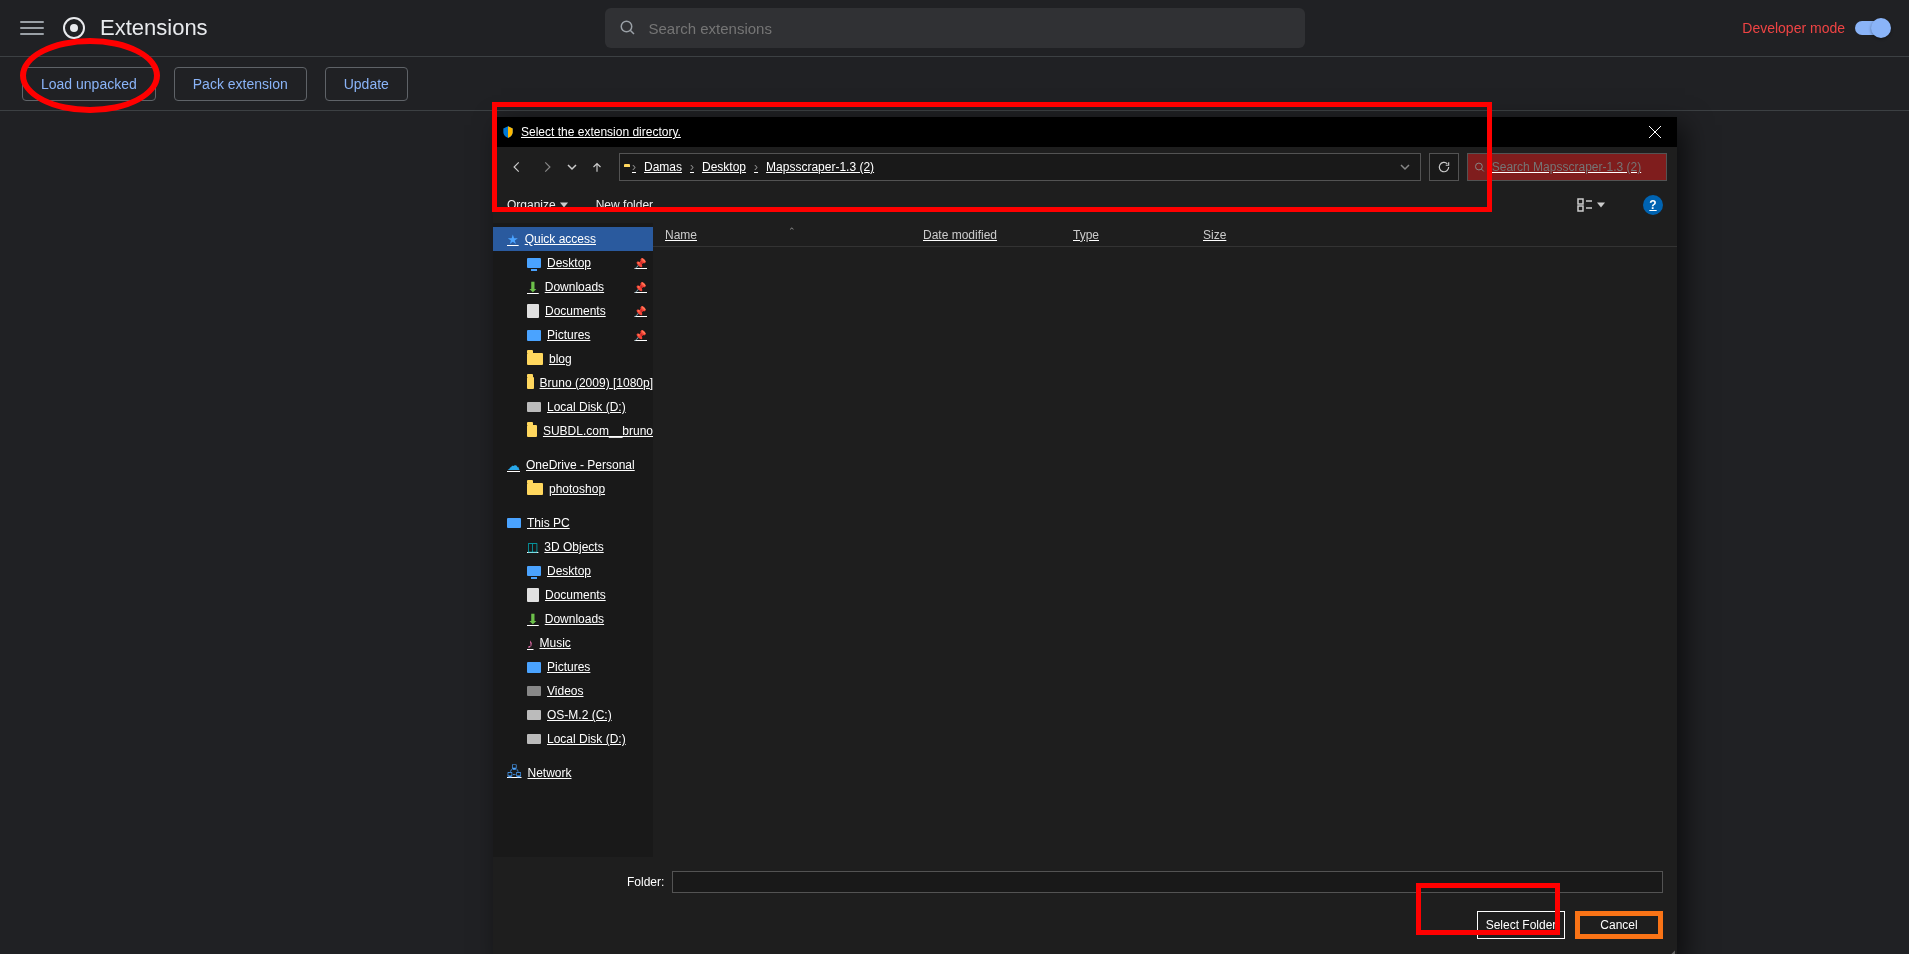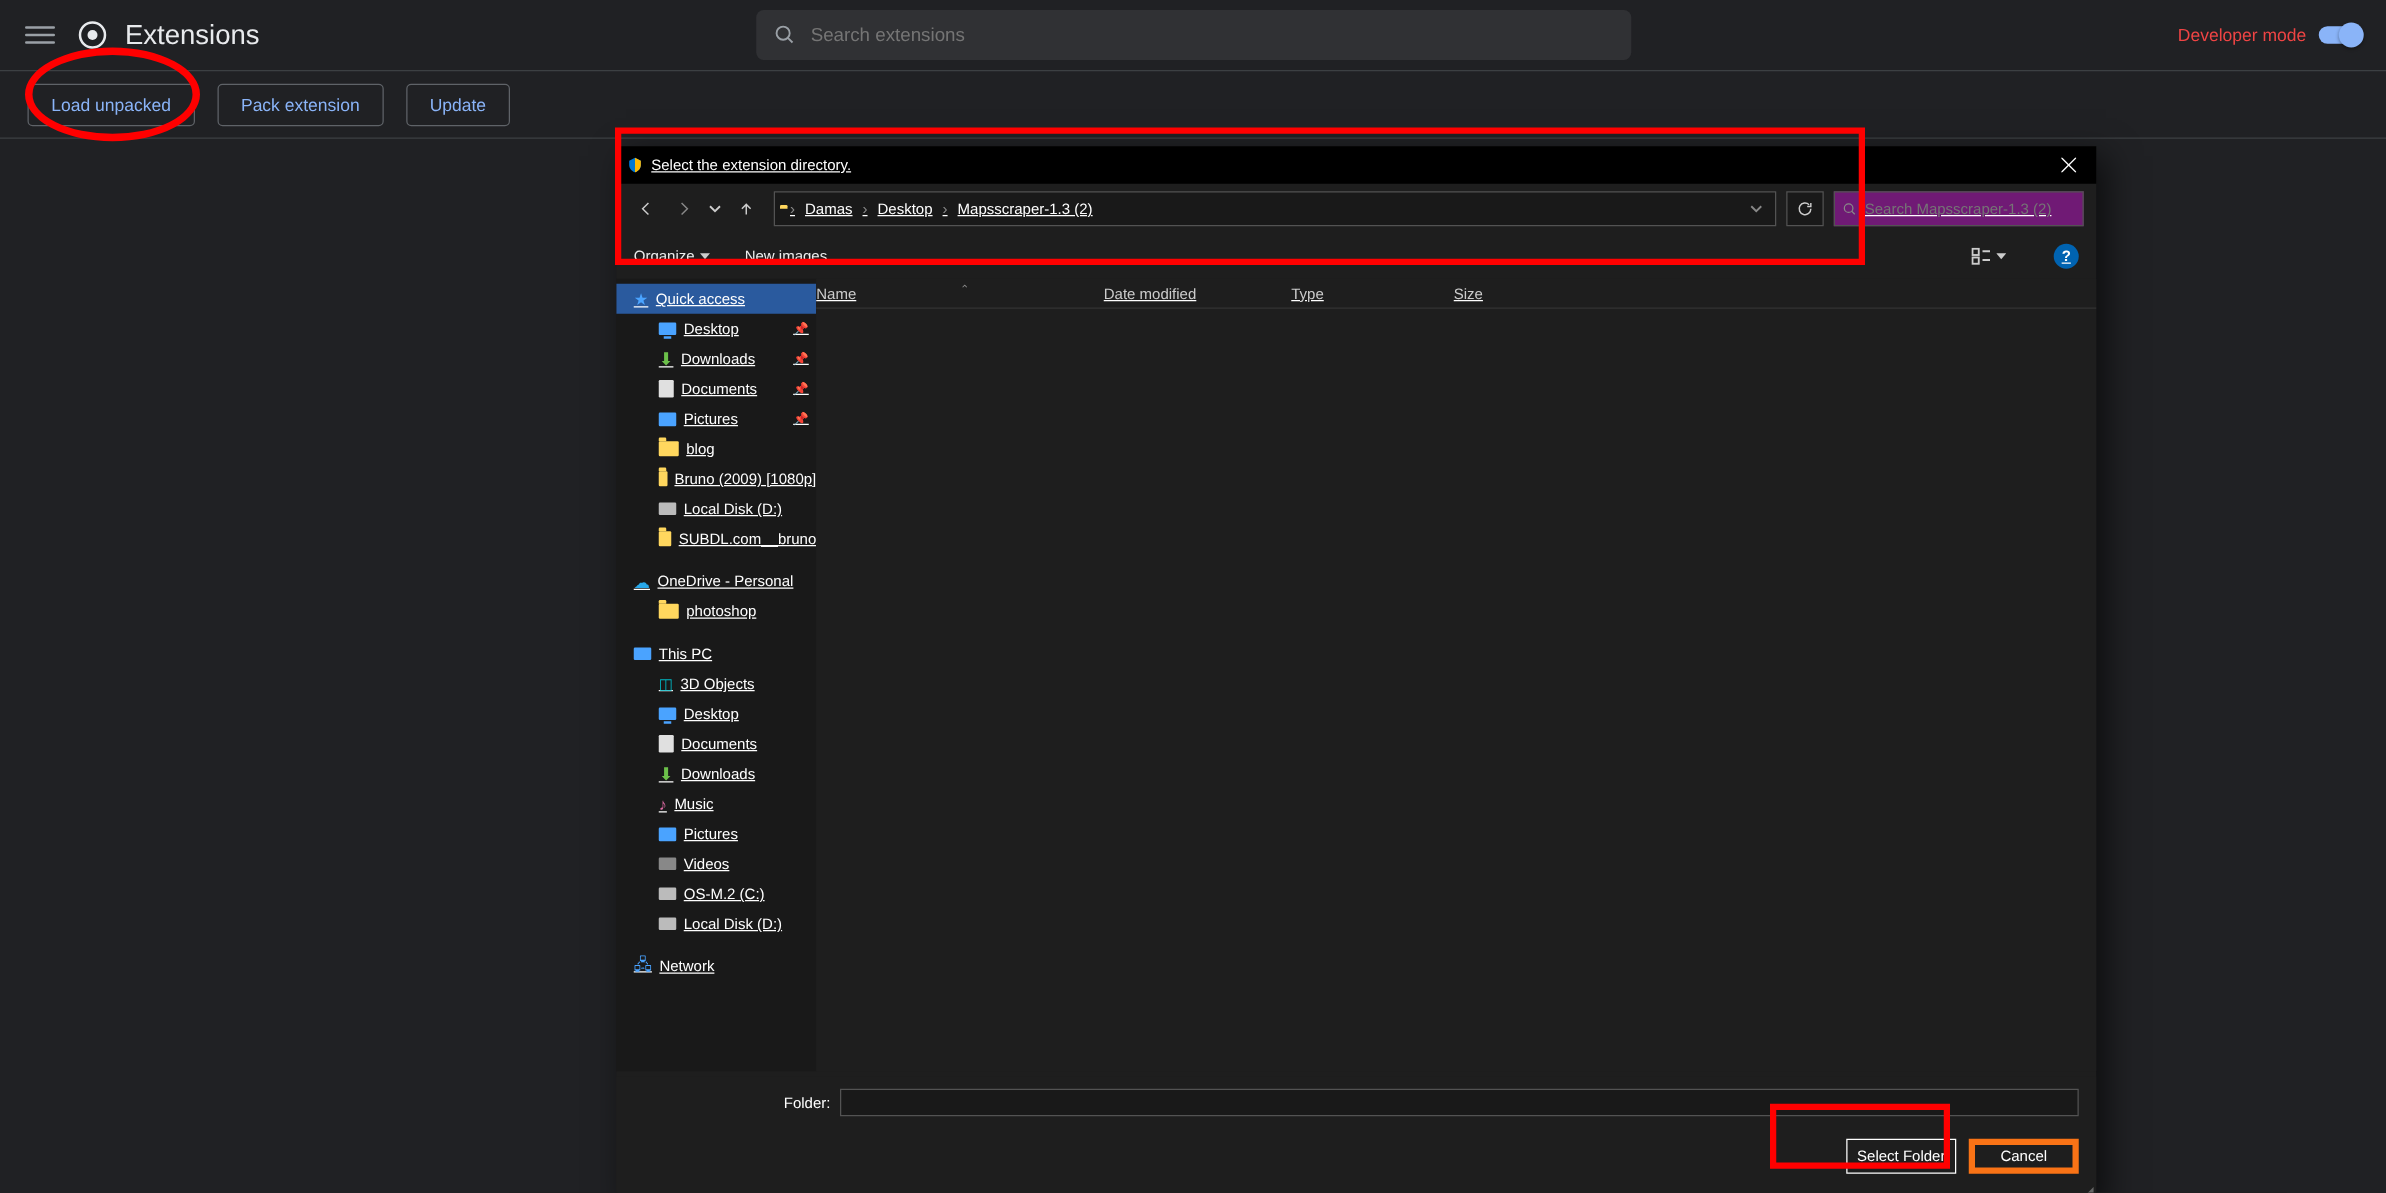--- a/index.html
+++ b/index.html
@@ -28,41 +28,41 @@
 .dlg-title .close { position:absolute; right:0; top:0; width:45px; height:30px; display:flex; align-items:center; justify-content:center; cursor:pointer;}
 
 .navbar { height:40px; display:flex; align-items:center; padding:0 10px; gap:2px;}
 .navbtn { width:28px; height:28px; display:flex; align-items:center; justify-content:center; color:#aaa; cursor:pointer; border-radius:3px;}
 .pathbar { flex:1; height:28px; border:1px solid #535353; background:#191919; display:flex; align-items:center; margin:0 6px; padding:0 4px;}
 .pathbar .foldericon { margin-right:6px;}
 .crumb { padding:0 6px; height:100%; display:flex; align-items:center; cursor:pointer;}
 .crumb-sep { color:#888; padding:0 2px;}
 .pathbar .pathdrop { margin-left:auto; color:#888; padding:0 6px; cursor:pointer;}
 .refreshbtn { width:30px; height:28px; border:1px solid #535353; background:#191919; display:flex; align-items:center; justify-content:center; cursor:pointer;}
-.dlg-search { width:200px; height:28px; border:1px solid #535353; background:#701a75; display:flex; align-items:center; padding:0 6px; margin-left:6px;}
+.dlg-search { width:200px; height:28px; border:1px solid #535353; background:#7f1d1d; display:flex; align-items:center; padding:0 6px; margin-left:6px;}
 .dlg-search input { background:transparent; border:none; outline:none; color:#aaa; font-size:12px; width:100%;}
 
 .toolbar2 { height:36px; display:flex; align-items:center; padding:0 14px; gap:28px;}
 .toolbar2 .tbtn { display:flex; align-items:center; gap:4px; cursor:pointer; color:#eee;}
 .toolbar2 .spacer { flex:1; }
 .viewbtn { display:flex; align-items:center; gap:4px; cursor:pointer; color:#eee;}
 .helpbtn { width:20px; height:20px; border-radius:50%; background:#0063b1; display:flex; align-items:center; justify-content:center; color:#fff; font-weight:bold; margin-left:10px; cursor:pointer;}
 
 .body { display:flex; height:634px; }
 .tree { width:160px; background:#191919; overflow:hidden; padding:4px 0;}
 .tree-item { display:flex; align-items:center; height:24px; padding-left:18px; gap:6px; cursor:pointer; white-space:nowrap; overflow:hidden;}
 .tree-item.selected { background:#2a5a9e; }
 .tree-item .pin { margin-left:auto; margin-right:6px; font-size:10px; color:#888;}
 .tree-sub { padding-left:34px;}
 .tree-group { padding-left:14px;}
 .tree-sep { height:10px; }
 
 .filepane { flex:1; background:#1e1e1e; }
 .columns { display:flex; height:24px; border-bottom:1px solid #333; align-items:center; font-size:12px; color:#ccc;}
-.col-name { width:230px; }
+.col-name { width:270px; padding-left:12px;}
 .col-date { width:150px;}
 .col-type { width:130px;}
 .col-size { width:90px;}
 .filerow { display:flex; height:24px; align-items:center; cursor:pointer;}
 .filerow .col-name { display:flex; align-items:center; gap:6px;}
 
 .footer { position:absolute; bottom:0; left:0; right:0; height:100px; background:#1e1e1e; padding:10px 14px;}
 .folder-line { display:flex; align-items:center; gap:8px; margin-left:120px;}
 .folder-line label { font-size:12px;}
 .folder-input { flex:1; height:22px; background:#191919; border:1px solid #535353; color:#fff; padding:0 4px; font-size:12px;}
@@ -195,21 +195,21 @@
   </div>
 
   <div class="toolbar2">
     <div class="tbtn">
       <span>Organize</span>
       <svg width="8" height="8" viewBox="0 0 10 10" fill="#ccc">
           <path d="M0 2 L5 8 L10 2 Z"></path>
         </svg>
     </div>
     <div class="tbtn">
-        <span>New images</span>
+        <span>New folder</span>
       </div>
     <div class="spacer"></div>
     <div class="viewbtn">
       <svg width="16" height="14" viewBox="0 0 16 14" fill="none" stroke="#ccc" stroke-width="1.5">
           <rect x="1" y="1" width="5" height="5"></rect>
           <rect x="1" y="8" width="5" height="5"></rect>
           <line x1="9" y1="3" x2="15" y2="3"></line>
           <line x1="9" y1="10" x2="15" y2="10"></line>
         </svg>
       <svg width="8" height="8" viewBox="0 0 10 10" fill="#ccc">

